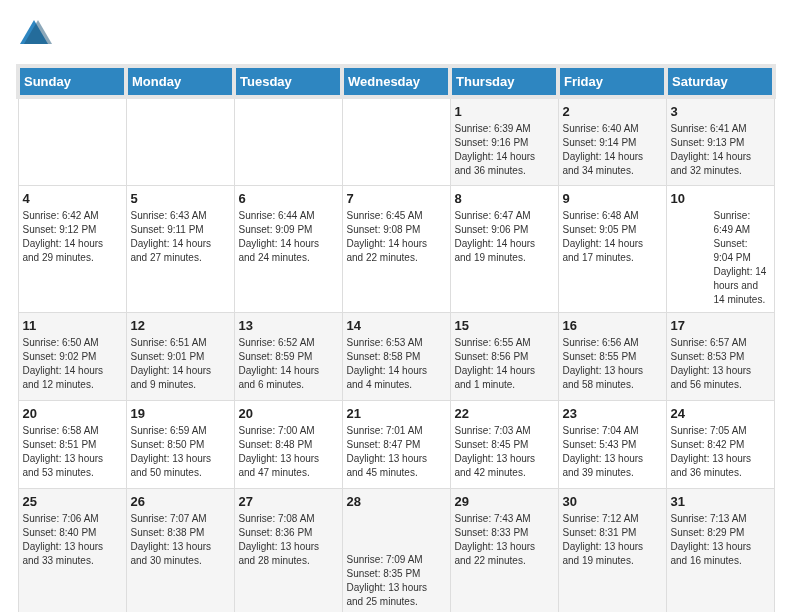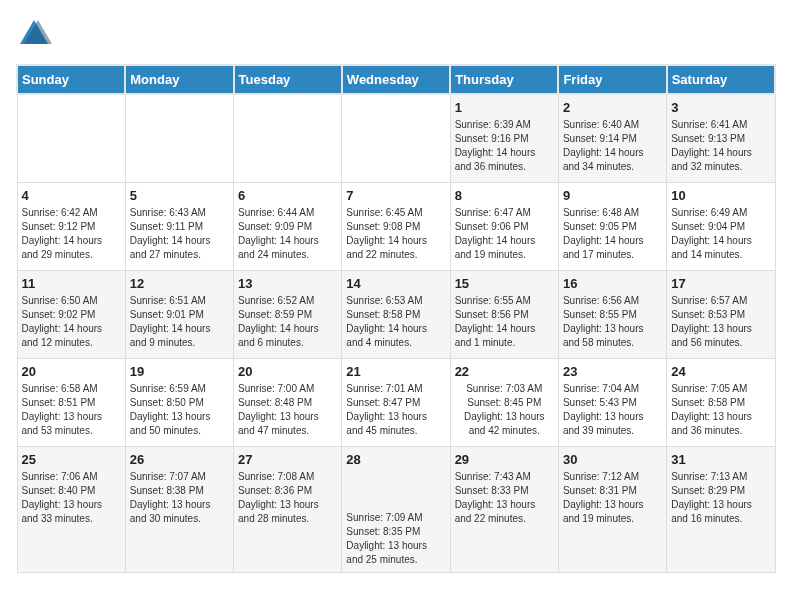--- a/index.html
+++ b/index.html
@@ -52,21 +52,21 @@
     }
     thead tr {
       background-color: #2e86c1;
       color: white;
     }
     thead th {
       padding: 6px 4px;
       font-size: 13px;
       font-weight: bold;
       text-align: left;
-      border: 2px solid #e5e5e5;
+      border: 4px solid #e5e5e5;
     }
     tbody tr {
       vertical-align: top;
     }
     tbody tr:nth-child(odd) {
       background-color: #f5f5f5;
     }
     tbody tr:nth-child(even) {
       background-color: #ffffff;
     }
@@ -183,21 +183,21 @@
 Daylight: 14 hours and 19 minutes.</div>
         </td>
         <td>
           <span class="day-number">9</span>
           <div class="cell-content" style="white-space: pre-line;">Sunrise: 6:48 AM
 Sunset: 9:05 PM
 Daylight: 14 hours and 17 minutes.</div>
         </td>
         <td>
           <span class="day-number">10</span>
-          <div class="cell-content" style="white-space: pre-line;">Sunrise: 6:49 AM
+          <div class="cell-content" style="white-space: pre-line; margin-left: 43px;">Sunrise: 6:49 AM
 Sunset: 9:04 PM
 Daylight: 14 hours and 14 minutes.</div>
         </td>
       </tr>
       <tr>
         <td>
           <span class="day-number">11</span>
           <div class="cell-content" style="white-space: pre-line;">Sunrise: 6:50 AM
 Sunset: 9:02 PM
 Daylight: 14 hours and 12 minutes.</div>
@@ -259,34 +259,34 @@
 Daylight: 13 hours and 47 minutes.</div>
         </td>
         <td>
           <span class="day-number">21</span>
           <div class="cell-content" style="white-space: pre-line;">Sunrise: 7:01 AM
 Sunset: 8:47 PM
 Daylight: 13 hours and 45 minutes.</div>
         </td>
         <td>
           <span class="day-number">22</span>
-          <div class="cell-content" style="white-space: pre-line; text-align: center;">Sunrise: 7:03 AM
+          <div class="cell-content" style="white-space: pre-line;">Sunrise: 7:03 AM
 Sunset: 8:45 PM
 Daylight: 13 hours and 42 minutes.</div>
         </td>
         <td>
           <span class="day-number">23</span>
           <div class="cell-content" style="white-space: pre-line;">Sunrise: 7:04 AM
 Sunset: 5:43 PM
 Daylight: 13 hours and 39 minutes.</div>
         </td>
         <td>
           <span class="day-number">24</span>
           <div class="cell-content" style="white-space: pre-line;">Sunrise: 7:05 AM
-Sunset: 8:58 PM
+Sunset: 8:42 PM
 Daylight: 13 hours and 36 minutes.</div>
         </td>
       </tr>
       <tr>
         <td>
           <span class="day-number">25</span>
           <div class="cell-content" style="white-space: pre-line;">Sunrise: 7:06 AM
 Sunset: 8:40 PM
 Daylight: 13 hours and 33 minutes.</div>
         </td>

